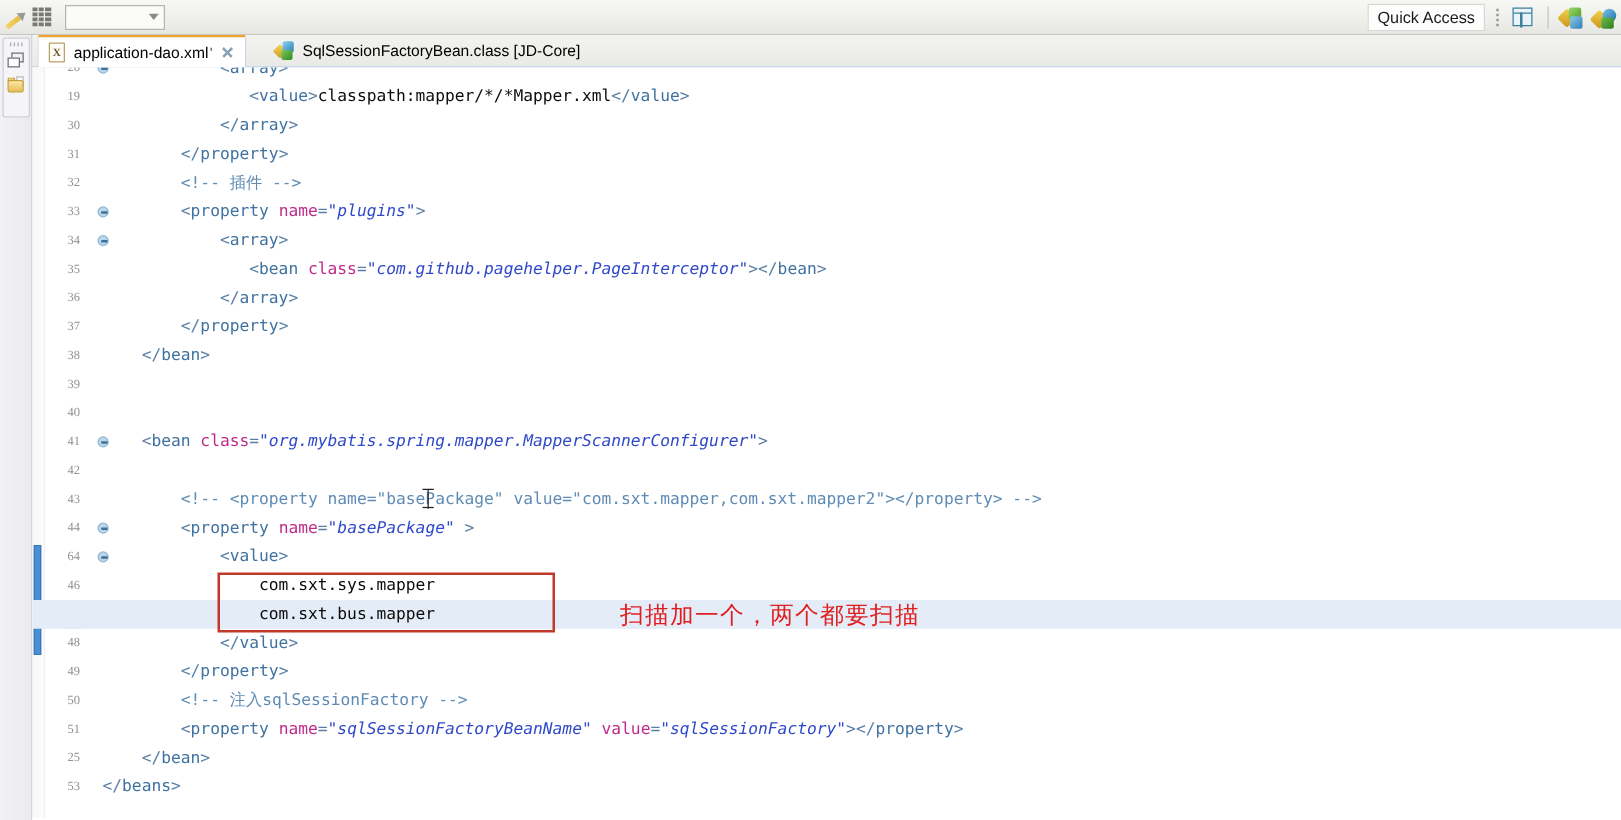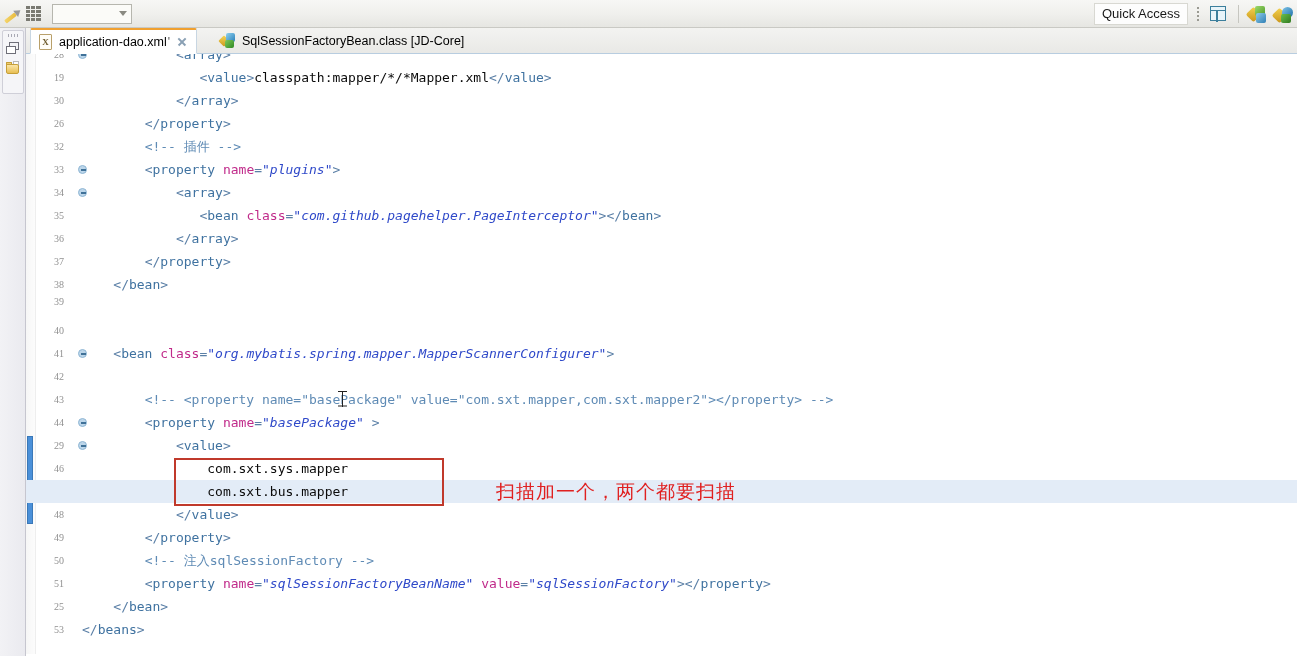--- a/index.html
+++ b/index.html
@@ -423,39 +423,39 @@
 
 <div id="editor">
   <div id="marker-gutter">
     <div id="change-bar" style="top: 382px; height: 88px;"></div>
   </div>
   <div id="line-gutter">
       <div class="lnum" style="top: -11px;">28</div>
       <div class="foldmark" style="top: -4px;"></div>
       <div class="lnum" style="top: 12px;">19</div>
       <div class="lnum" style="top: 35px;">30</div>
-      <div class="lnum" style="top: 58px;">26</div>
+      <div class="lnum" style="top: 58px;">31</div>
       <div class="lnum" style="top: 81px;">32</div>
       <div class="lnum" style="top: 104px;">33</div>
       <div class="foldmark" style="top: 111px;"></div>
       <div class="lnum" style="top: 127px;">34</div>
       <div class="foldmark" style="top: 134px;"></div>
       <div class="lnum" style="top: 150px;">35</div>
       <div class="lnum" style="top: 173px;">36</div>
       <div class="lnum" style="top: 196px;">37</div>
       <div class="lnum" style="top: 219px;">38</div>
-      <div class="lnum" style="top: 236px;">39</div>
+      <div class="lnum" style="top: 242px;">39</div>
       <div class="lnum" style="top: 265px;">40</div>
       <div class="lnum" style="top: 288px;">41</div>
       <div class="foldmark" style="top: 295px;"></div>
       <div class="lnum" style="top: 311px;">42</div>
       <div class="lnum" style="top: 334px;">43</div>
       <div class="lnum" style="top: 357px;">44</div>
       <div class="foldmark" style="top: 364px;"></div>
-      <div class="lnum" style="top: 380px;">29</div>
+      <div class="lnum" style="top: 380px;">64</div>
       <div class="foldmark" style="top: 387px;"></div>
       <div class="lnum" style="top: 403px;">46</div>
       <div class="lnum cur" style="top: 426px;">47</div>
       <div class="lnum" style="top: 449px;">48</div>
       <div class="lnum" style="top: 472px;">49</div>
       <div class="lnum" style="top: 495px;">50</div>
       <div class="lnum" style="top: 518px;">51</div>
       <div class="lnum" style="top: 541px;">25</div>
       <div class="lnum" style="top: 564px;">53</div>
     </div>

